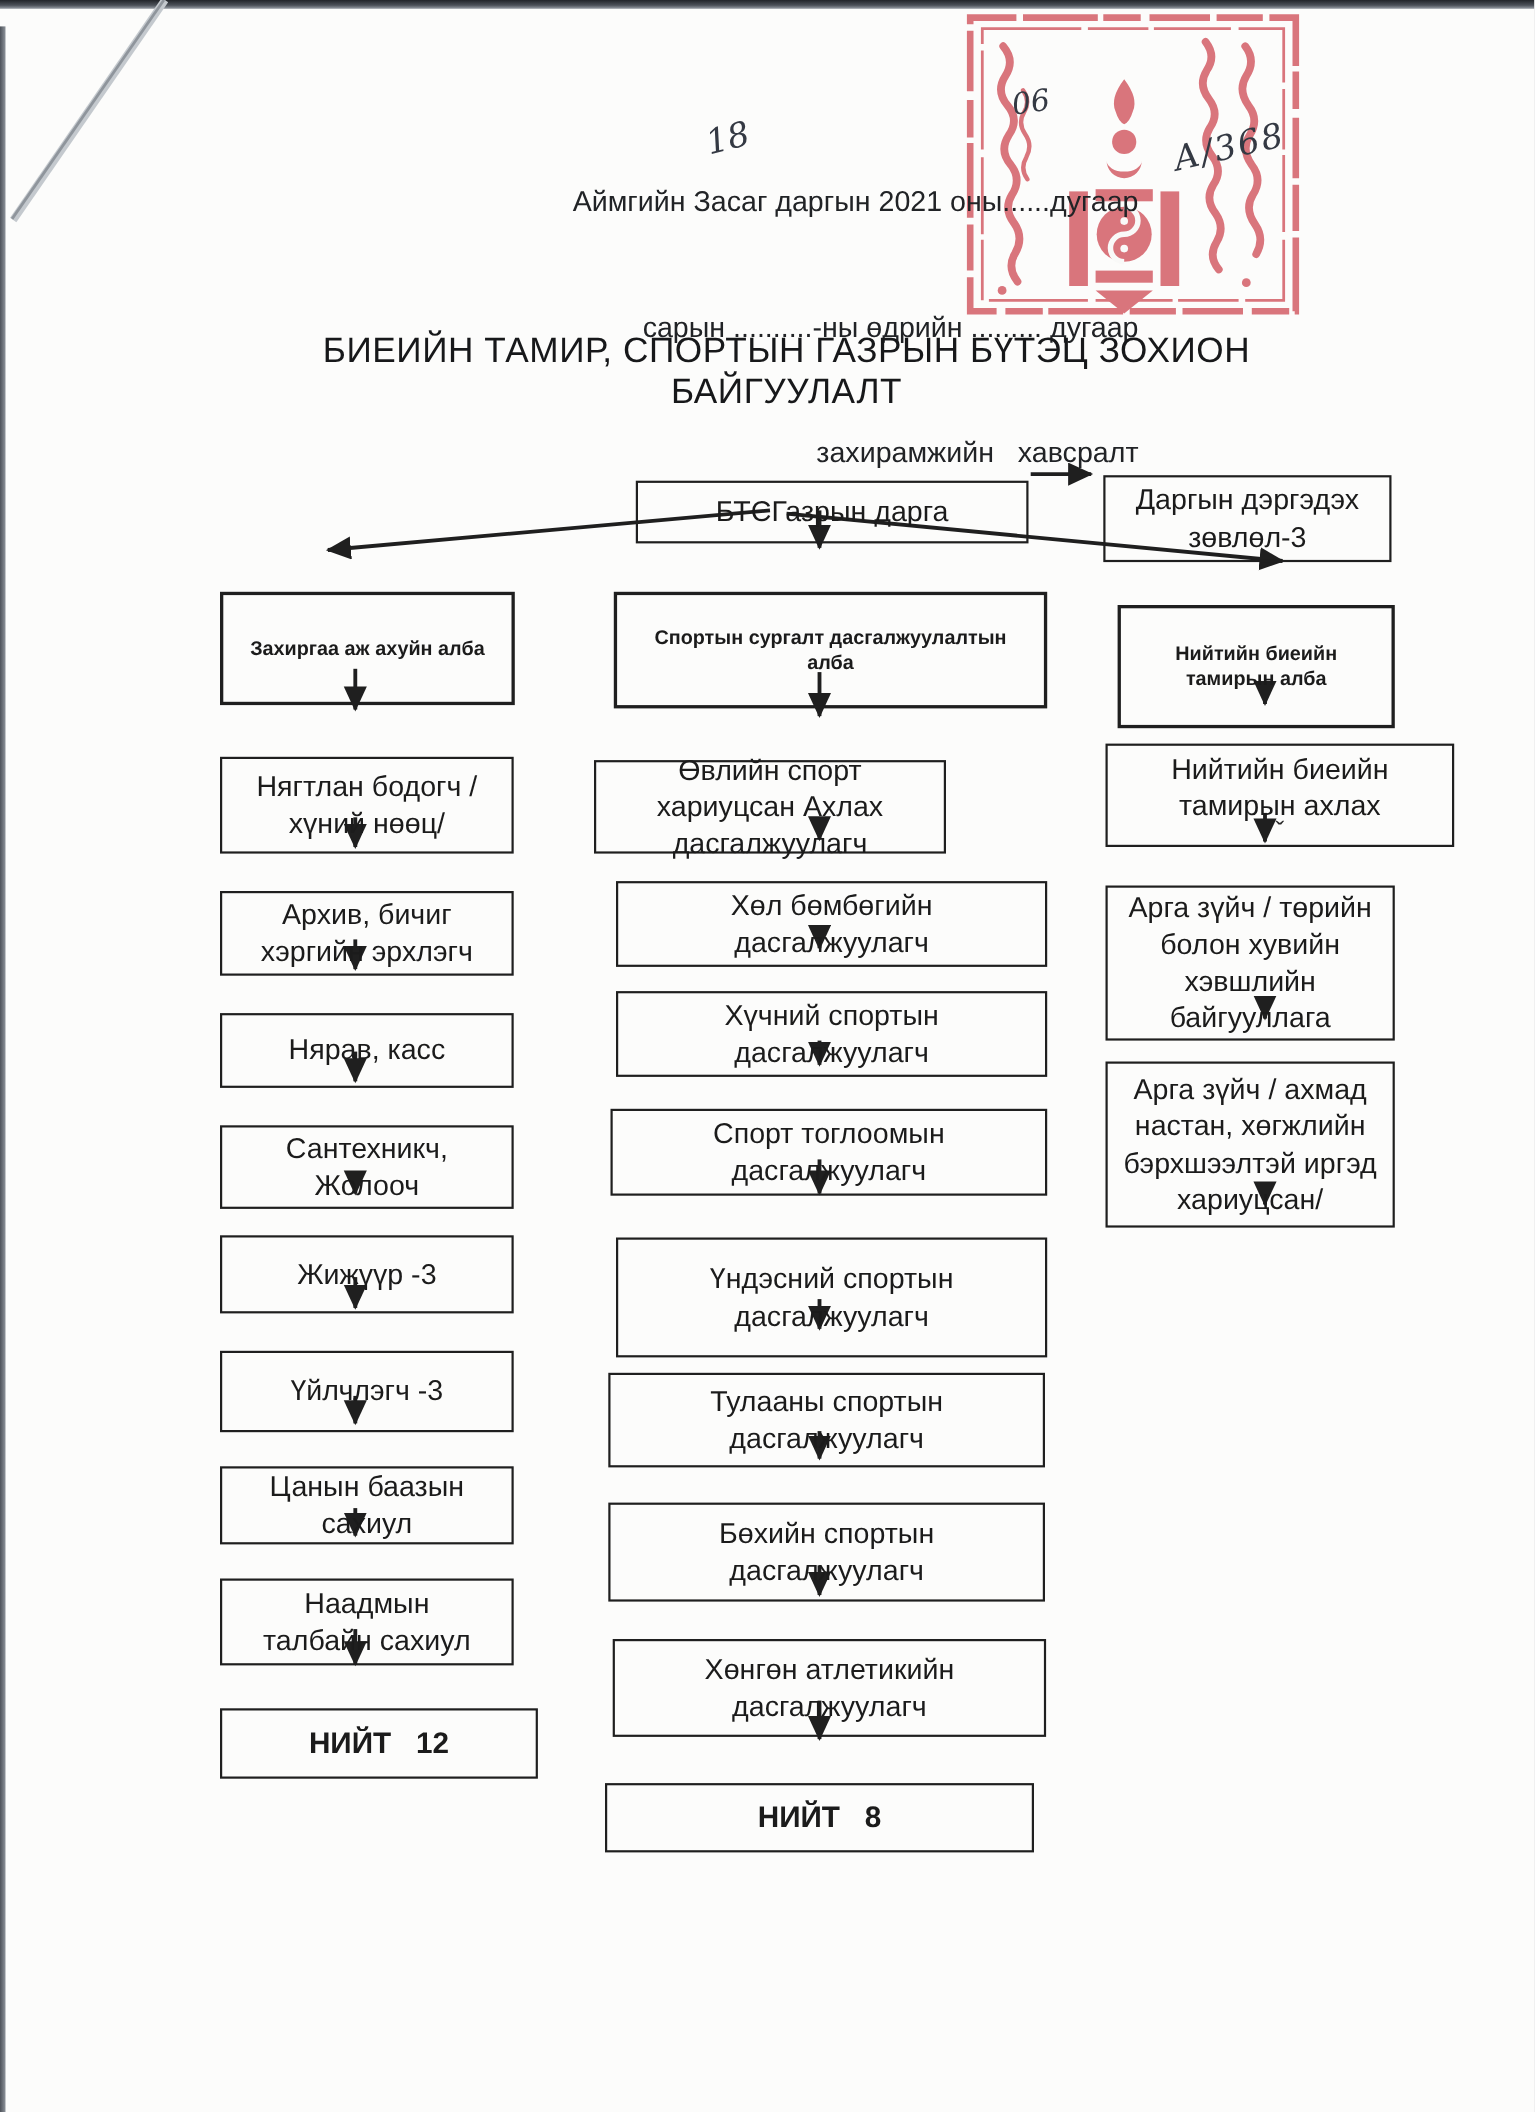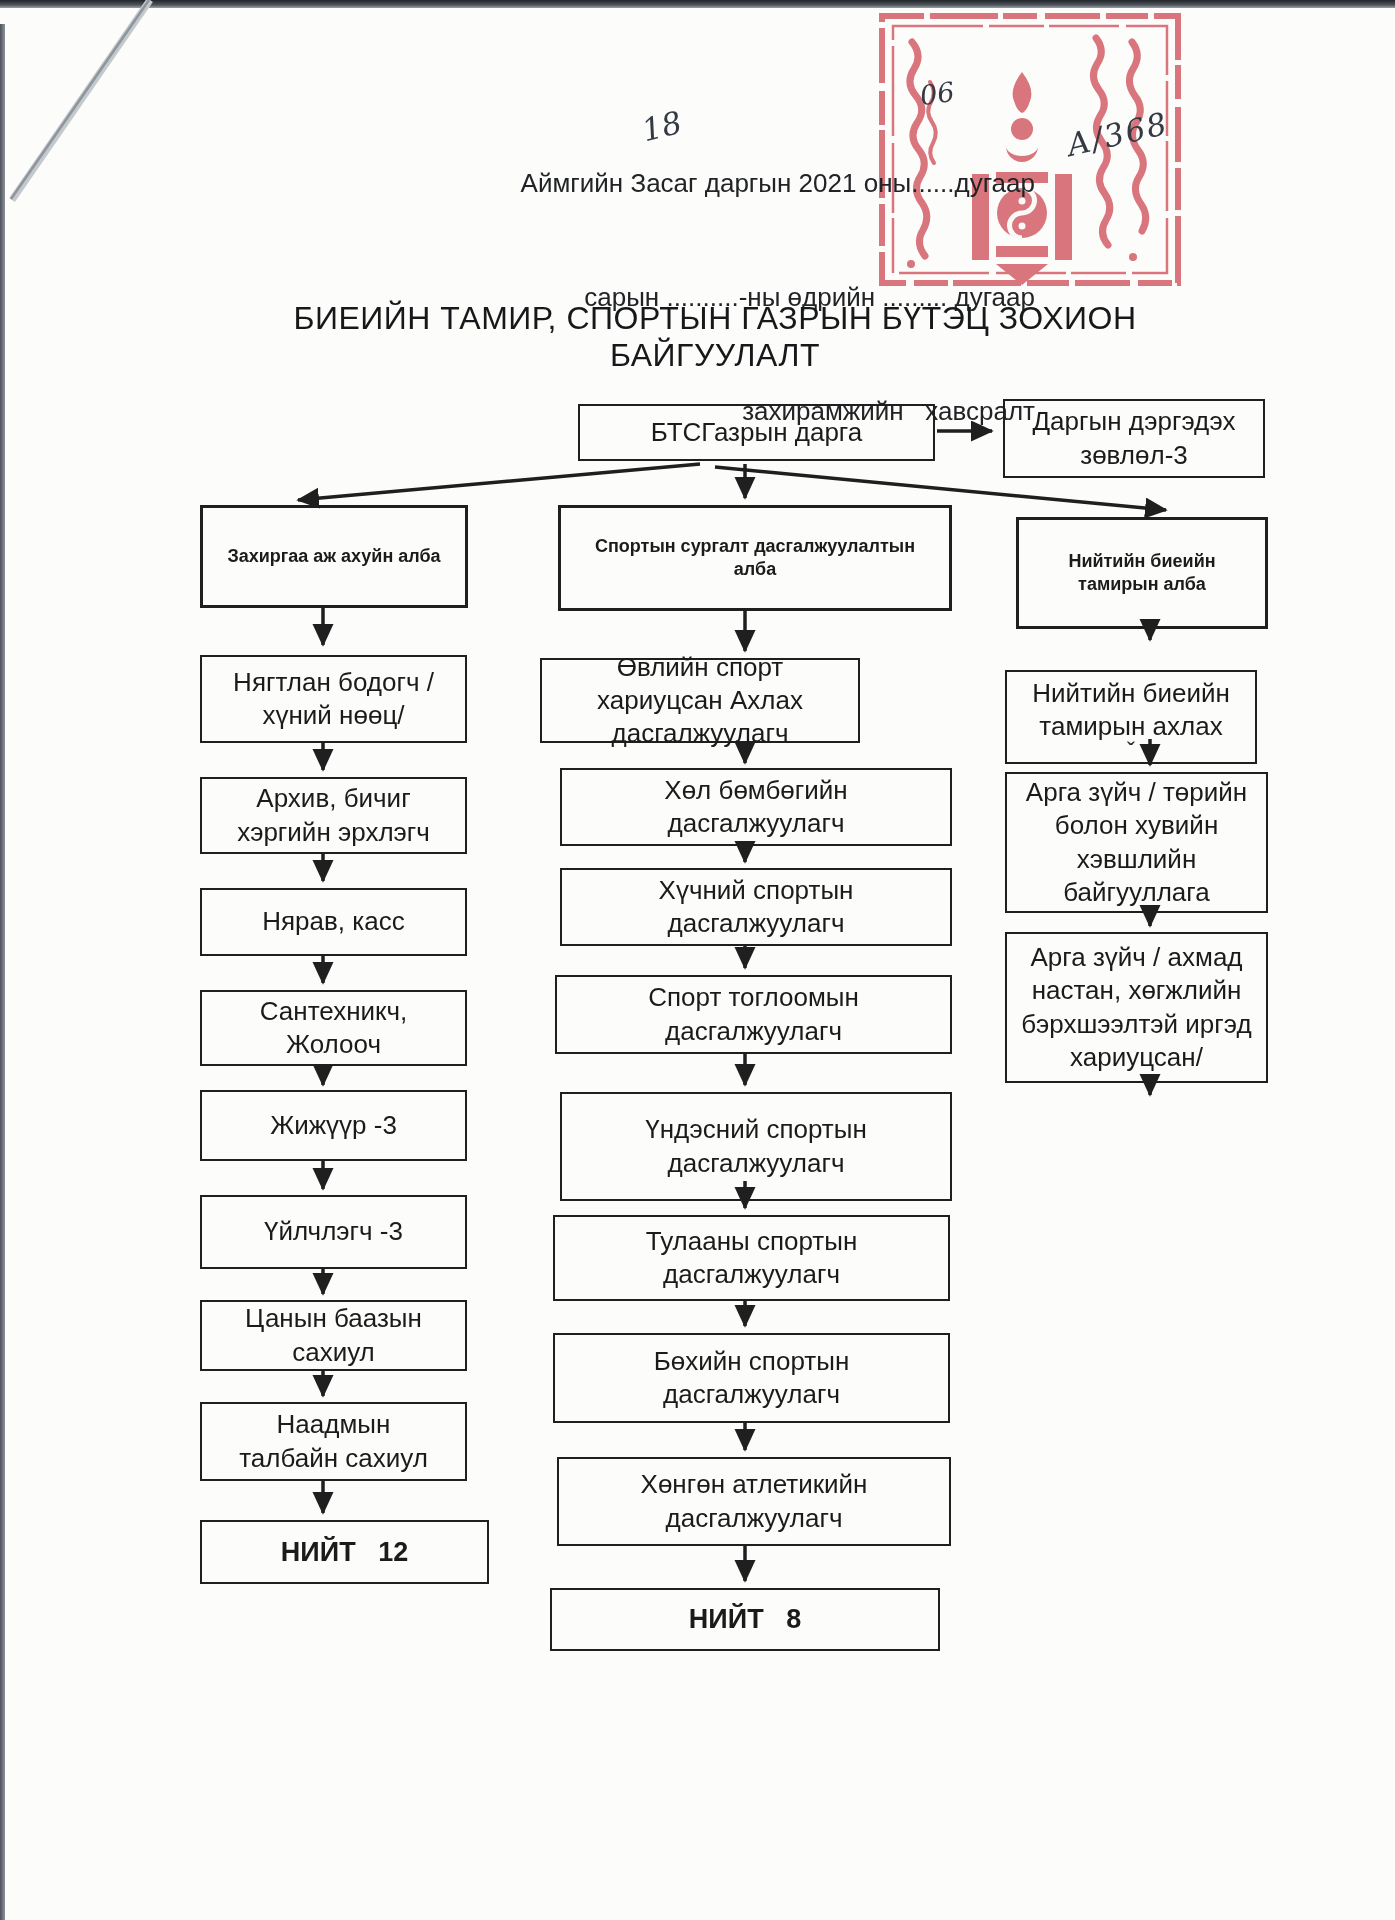--- a/index.html
+++ b/index.html
@@ -18,21 +18,21 @@
         color:#343943;z-index:4;}
   .hand-month{left:920px;top:78px;font-size:27px;transform:rotate(-8deg);}
   .hand-day{left:642px;top:108px;font-size:31px;transform:rotate(-14deg);}
   .hand-number{left:1066px;top:116px;font-size:31px;transform:rotate(-13deg);letter-spacing:2px;}
   
   .title{position:absolute;left:235px;top:300px;width:960px;margin:0;text-align:center;
          font-size:32px;font-weight:400;letter-spacing:.5px;color:#17181a;z-index:3;}
   
   .box{position:absolute;box-sizing:border-box;border:2.5px solid #1f1f1f;
        display:flex;flex-direction:column;align-items:center;justify-content:center;
-       text-align:center;font-size:26px;line-height:1.28;padding:4px 22px;background:transparent;z-index:3;}
+       text-align:center;font-size:26px;line-height:1.28;padding:4px 22px;background:transparent;z-index:3;margin-top:33px;}
   .box .lbl{display:block;width:100%;}
   .hdr{font-weight:700;border-width:3px;font-size:18px;}
   .total{font-weight:700;white-space:pre;font-size:27px;}
   .partial{display:block;line-height:.55;font-size:24px;color:#2a2a2a;}
   .connectors{position:absolute;left:0;top:0;z-index:2;}
   .stamp{position:absolute;left:878px;top:12px;width:304px;height:275px;z-index:1;
          opacity:.8;mix-blend-mode:multiply;}
 </style>
 </head>
 <body>
@@ -199,21 +199,21 @@
   <div class="box" style="left:553px;top:1333px;width:397px;height:90px">
     <span class="lbl">Бөхийн спортын дасгалжуулагч</span>
   </div>
   <div class="box" style="left:557px;top:1457px;width:394px;height:89px">
     <span class="lbl">Хөнгөн атлетикийн дасгалжуулагч</span>
   </div>
   <div class="box total" style="left:550px;top:1588px;width:390px;height:63px">
     <span class="lbl">НИЙТ   8</span>
   </div>
 
-  <div class="box" style="left:1005px;top:670px;width:252px;height:94px;padding:4px 16px">
+  <div class="box" style="left:1005px;top:643px;width:317px;height:94px;padding:4px 16px">
     <span class="lbl">Нийтийн биеийн тамирын ахлах</span>
     <span class="partial">ˇ</span>
   </div>
   <div class="box" style="left:1005px;top:772px;width:263px;height:141px;padding:4px 18px">
     <span class="lbl">Арга зүйч / төрийн болон хувийн хэвшлийн байгууллага</span>
   </div>
   <div class="box" style="left:1005px;top:932px;width:263px;height:151px;padding:4px 14px">
     <span class="lbl">Арга зүйч / ахмад настан, хөгжлийн бэрхшээлтэй иргэд хариуцсан/</span>
   </div>
 

